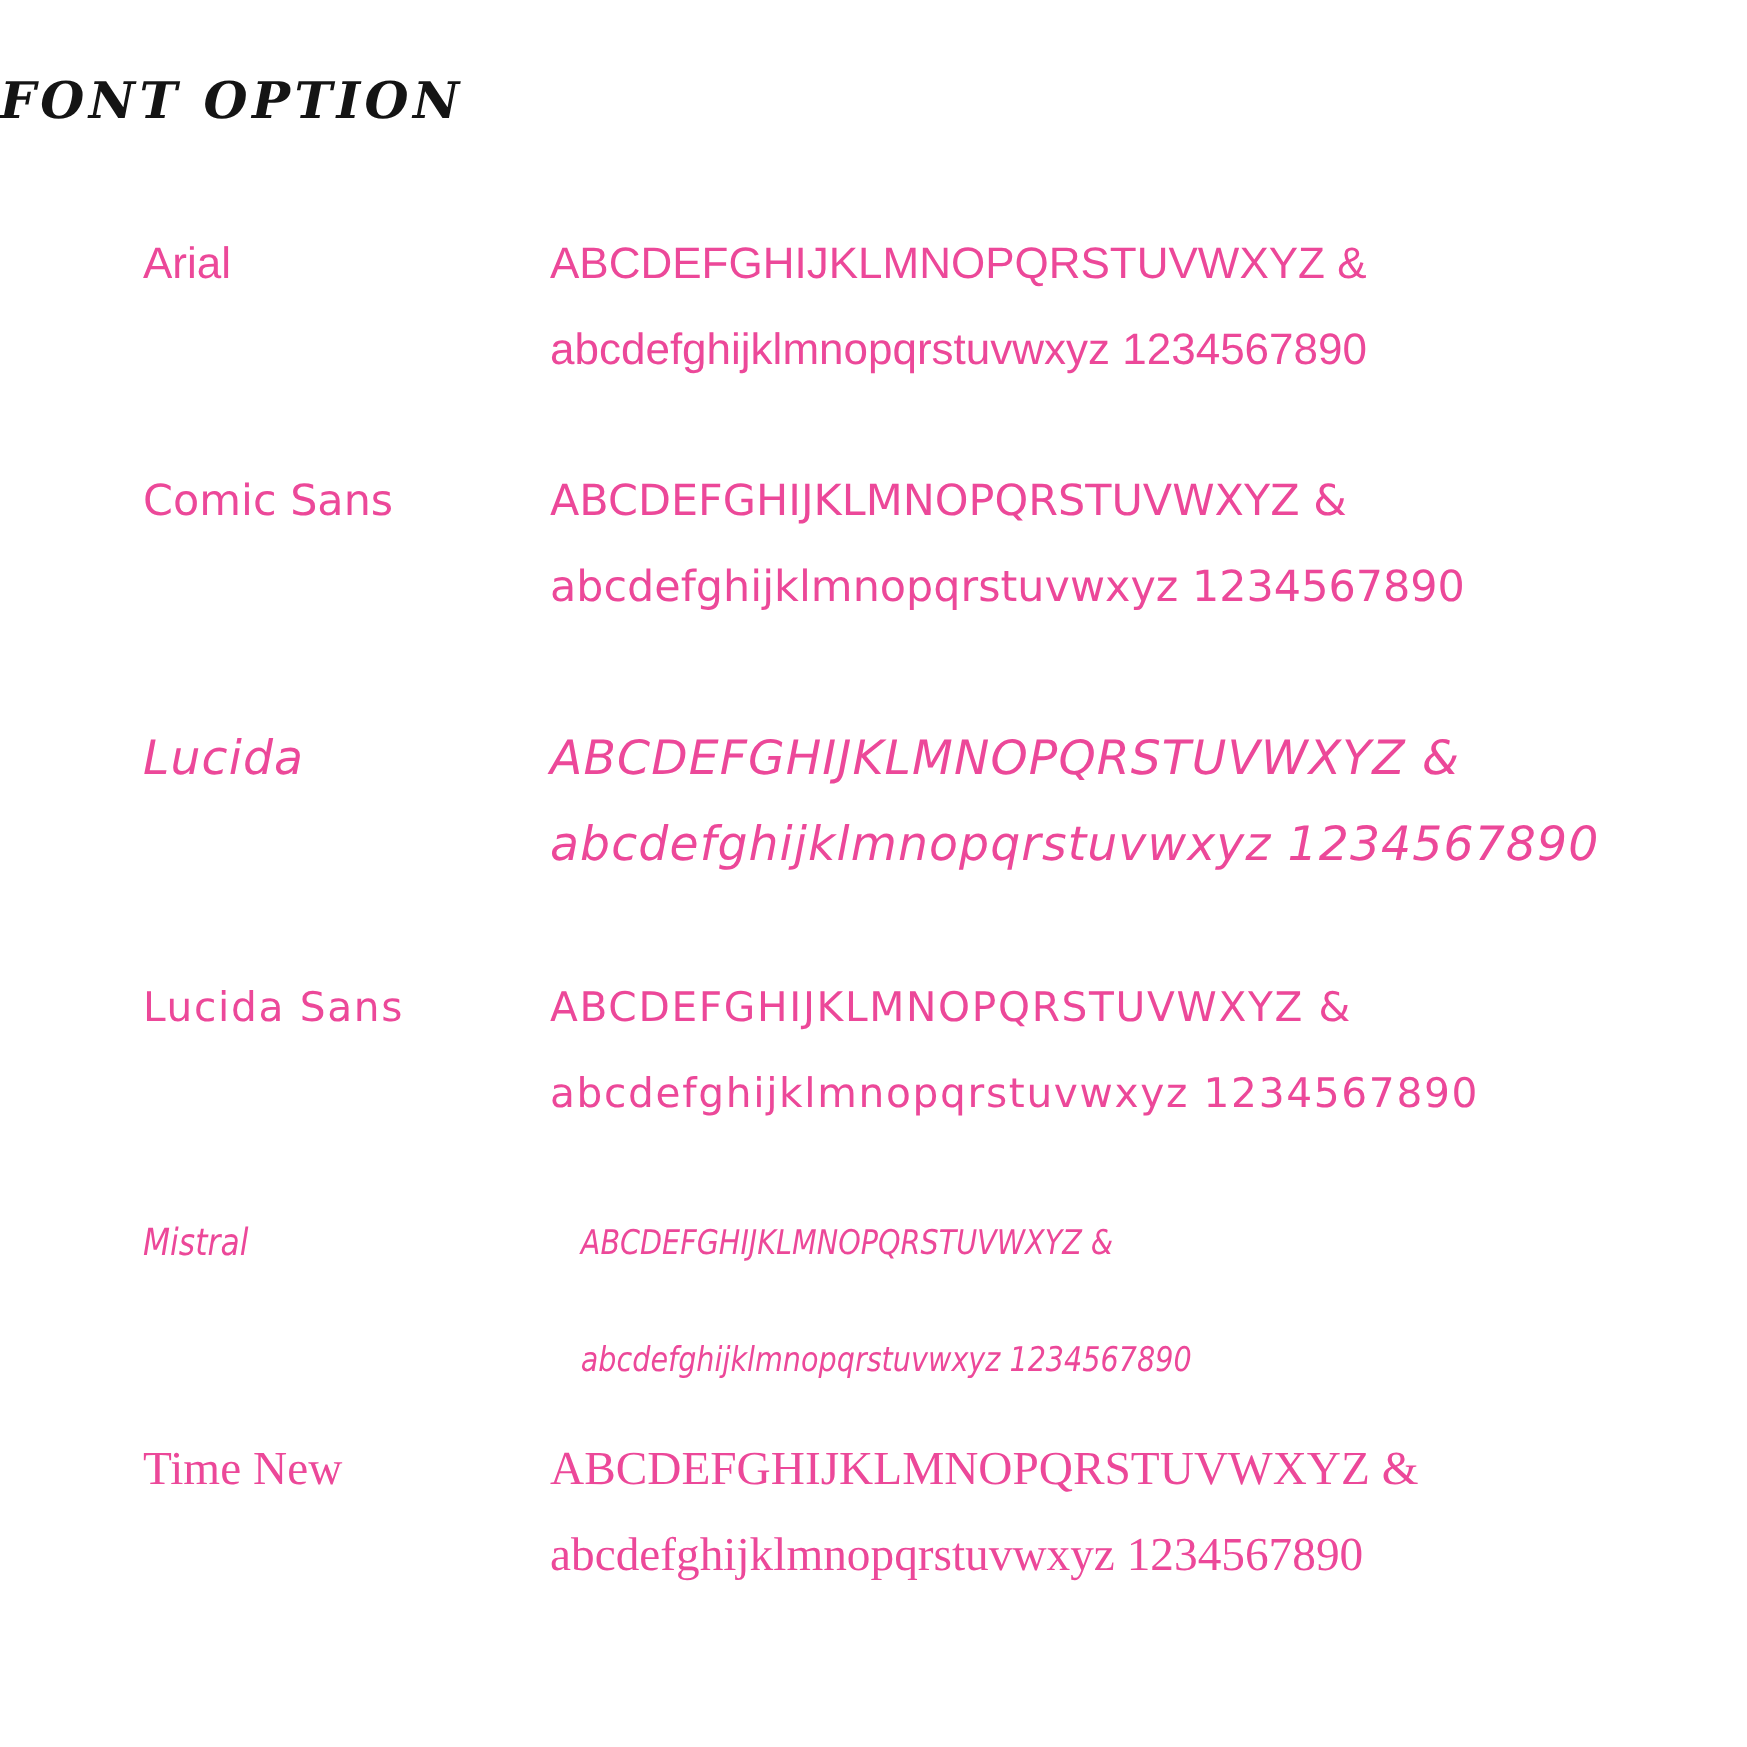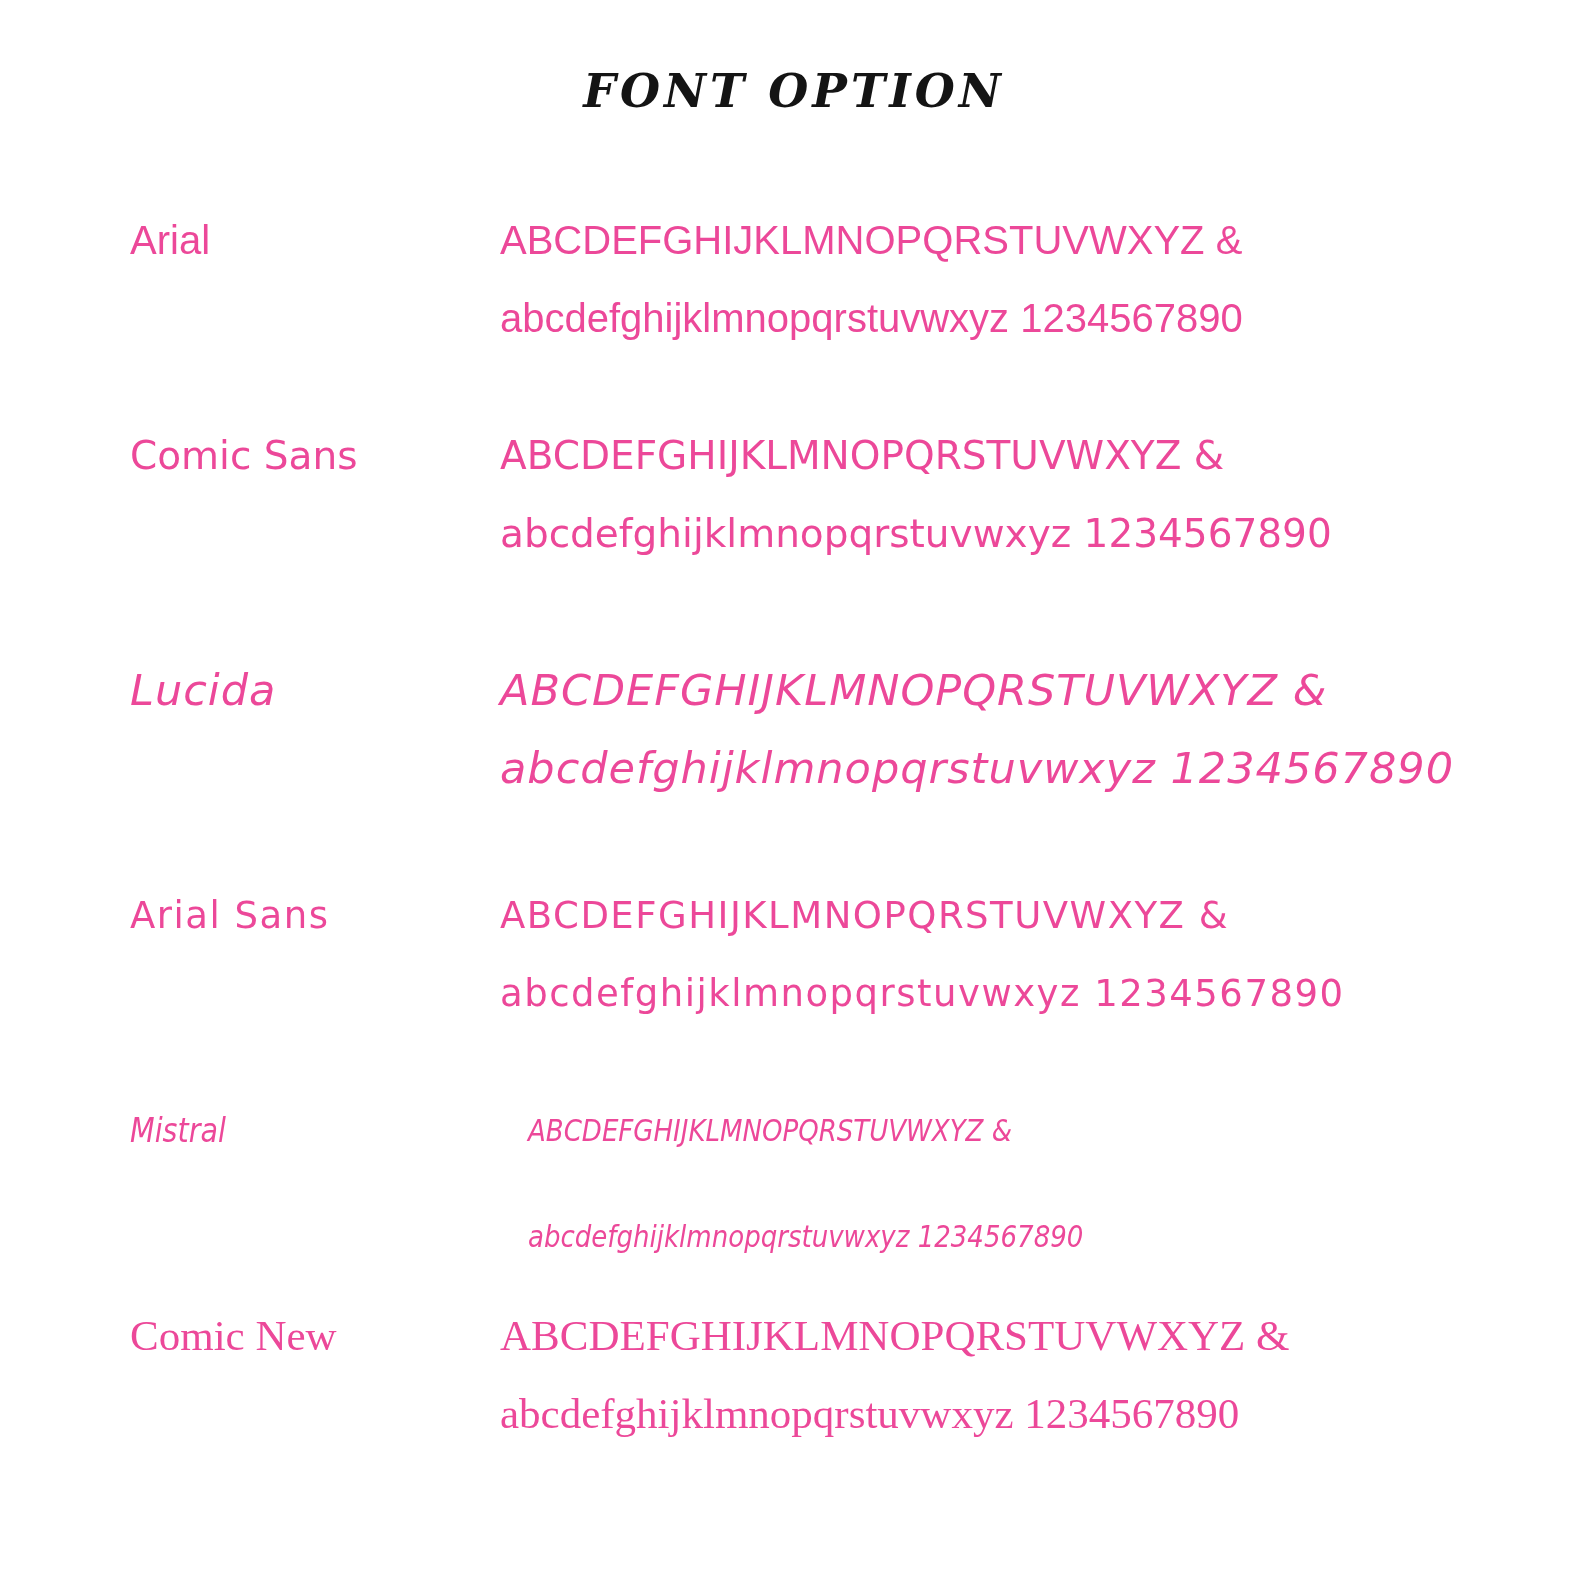--- a/index.html
+++ b/index.html
@@ -19,21 +19,21 @@
     position: absolute;
     inset: 0;
     background: #ffffff;
   }
   .title {
     position: absolute;
     top: 64px;
     left: 0;
     width: 100%;
     margin: 0;
-    text-align: center;
+    text-align: left;
     font-family: "DejaVu Serif", serif;
     font-style: italic;
     font-weight: 700;
     font-size: 46px;
     letter-spacing: 4px;
     color: #141414;
   }
   .row {
     position: absolute;
     left: 130px;
@@ -92,32 +92,32 @@
     <div class="cell sample l2">abcdefghijklmnopqrstuvwxyz 1234567890</div>
   </section>
 
   <section class="row row-lucida-hw">
     <div class="cell name l1">Lucida</div>
     <div class="cell sample l1">ABCDEFGHIJKLMNOPQRSTUVWXYZ &amp;</div>
     <div class="cell sample l2">abcdefghijklmnopqrstuvwxyz 1234567890</div>
   </section>
 
   <section class="row row-lucida-sans">
-    <div class="cell name l1">Arial Sans</div>
+    <div class="cell name l1">Lucida Sans</div>
     <div class="cell sample l1">ABCDEFGHIJKLMNOPQRSTUVWXYZ &amp;</div>
     <div class="cell name l2"></div>
     <div class="cell sample l2">abcdefghijklmnopqrstuvwxyz 1234567890</div>
   </section>
 
   <section class="row row-mistral">
     <div class="cell name l1">Mistral</div>
     <div class="cell sample l1">ABCDEFGHIJKLMNOPQRSTUVWXYZ &amp;</div>
     <div class="cell name l2"></div>
     <div class="cell sample l2">abcdefghijklmnopqrstuvwxyz 1234567890</div>
   </section>
 
   <section class="row row-times">
-    <div class="cell name l1">Comic New</div>
+    <div class="cell name l1">Time New</div>
     <div class="cell sample l1">ABCDEFGHIJKLMNOPQRSTUVWXYZ &amp;</div>
     <div class="cell sample l2">abcdefghijklmnopqrstuvwxyz 1234567890</div>
   </section>
 
 </div>
 
 </body></html>

